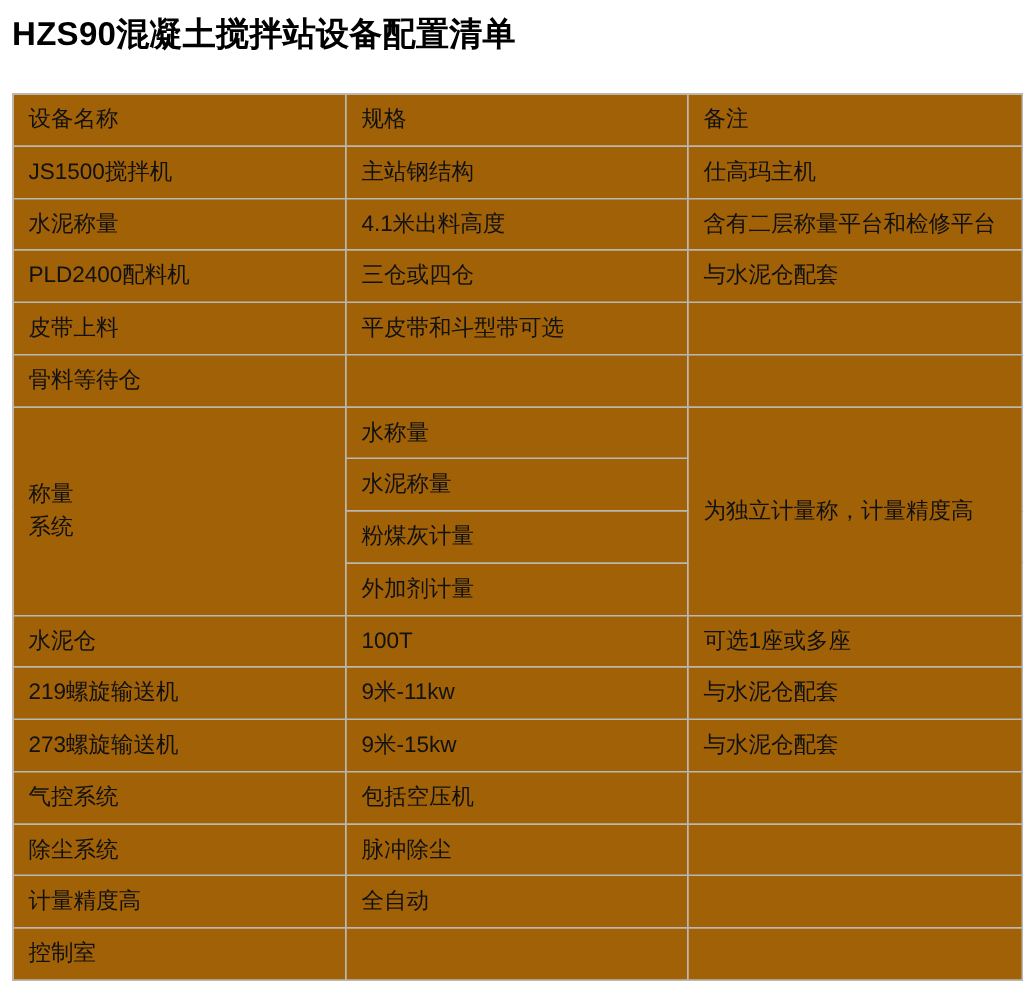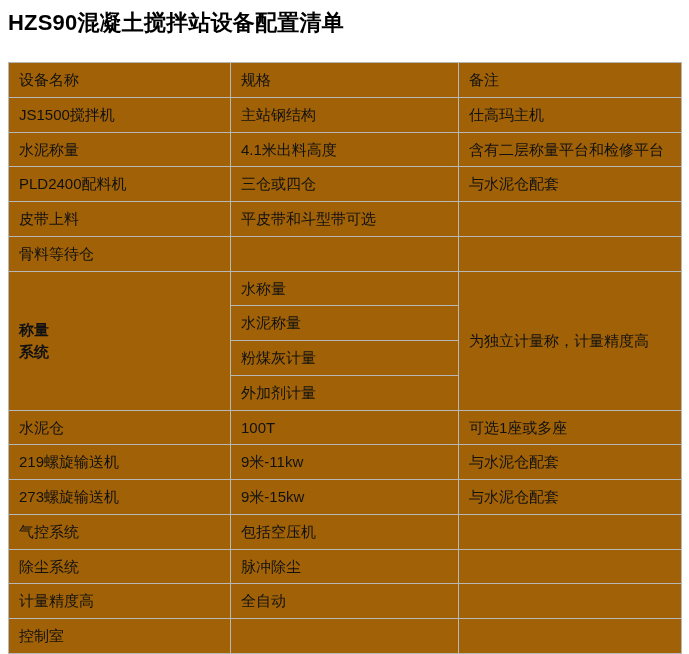--- a/index.html
+++ b/index.html
@@ -54,21 +54,20 @@
     height: 18px;
   }
   table.spec td.blank {
     padding: 6px 8px;
   }
   .cell-multiline {
     white-space: pre-line;
   }
   .tall-label {
     line-height: 1.9;
-    font-weight: bold;
   }
 </style>
 </head>
 <body>
 
 <div class="page">
 
   <div class="doc-title">HZS90混凝土搅拌站设备配置清单</div>
 
   <div class="table-wrap">

